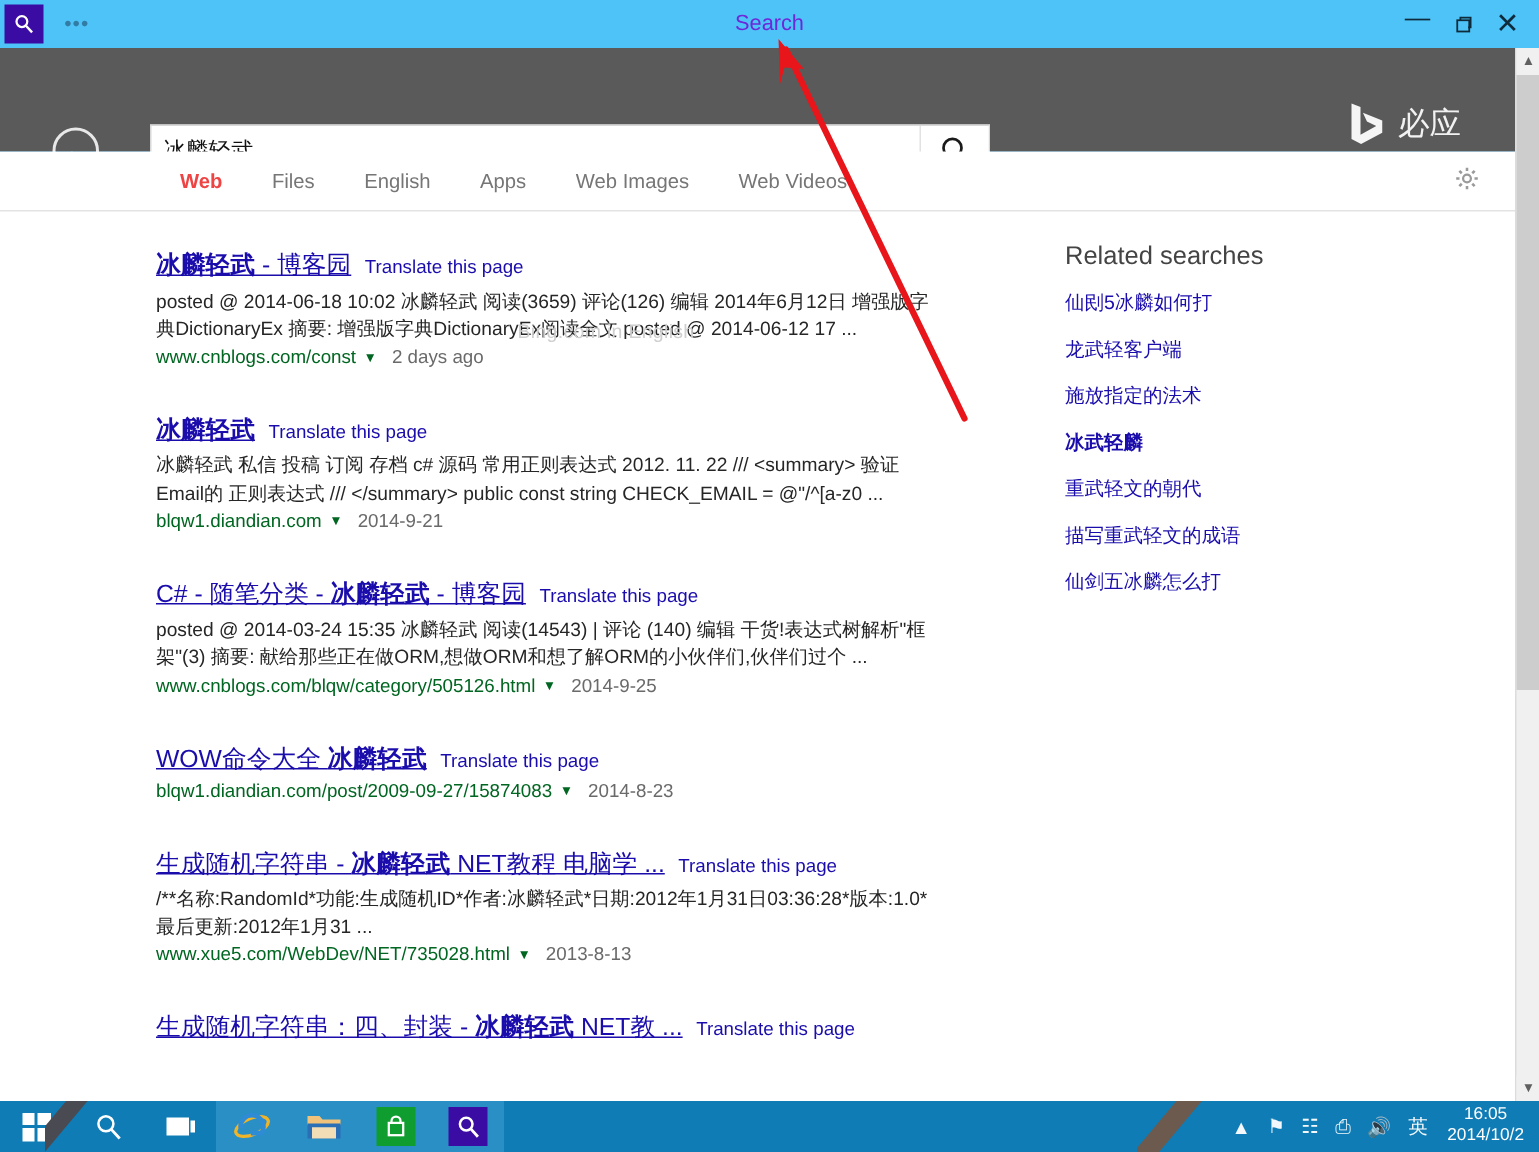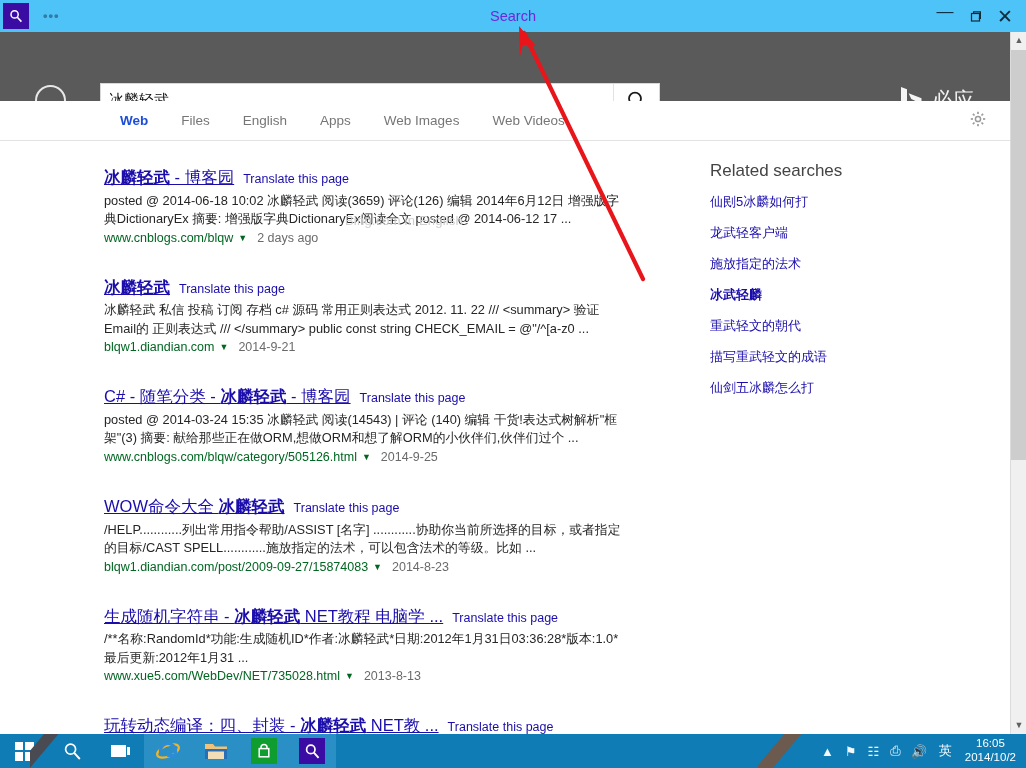--- a/index.html
+++ b/index.html
@@ -58,36 +58,36 @@
   .searchbox input {
     flex:1; height:33px; border:0; outline:0; padding:0 8px;
     font-size:15px; color:#111; background:transparent;
     font-family:"Liberation Sans","DejaVu Sans",sans-serif;
   }
   .search-go {
     width:46px; height:33px; border-left:1px solid #e2e2e2;
     display:flex; align-items:center; justify-content:center; background:#fff;
   }
   .bing-brand {
-    position:absolute; right:52px; top:50px; height:36px;
+    position:absolute; right:52px; top:32px; height:36px;
     display:flex; align-items:center; gap:7px; color:#fff;
   }
   .bing-word { font-size:21px; color:#f2f2f2; }
 
   
   .page {
     position:absolute; left:0; top:101px; width:1010px; height:633px;
     background:#fff; overflow:hidden;
   }
   .tabs {
     position:relative; height:40px; border-bottom:1px solid #e3e3e3;
     display:flex; align-items:center; padding-left:120px; gap:33px;
   }
   .tab { font-size:13.5px; color:#767676; }
-  .tab.active { color:#1d4ed8; font-weight:bold; }
+  .tab.active { color:#ef4444; font-weight:bold; }
   .watermark {
     position:absolute; left:345px; top:112px; font-size:13px;
     color:#cfcfcf; letter-spacing:.2px; pointer-events:none; z-index:3;
   }
   .gear {
     position:absolute; right:24px; top:10px; color:#9a9a9a; font-size:17px;
   }
 
   .results { position:absolute; left:104px; top:66px; width:525px; }
   .result { margin-bottom:32px; }
@@ -259,21 +259,21 @@
       </span>
     </div>
 
     <div class="watermark">Bing.com in English</div>
 
     <div class="results" id="results-list">
         <div class="result">
           <div><a class="r-title"><span class="hl">冰麟轻武</span><span class="dim"> - 博客园</span></a><a class="r-trans">Translate this page</a></div>
           <div class="r-snippet">posted @ 2014-06-18 10:02 冰麟轻武 阅读(3659) 评论(126) 编辑 2014年6月12日 增强版字典DictionaryEx 摘要: 增强版字典DictionaryEx阅读全文 posted @ 2014-06-12 17 ...</div>
           <div class="r-url">
-            <span>www.cnblogs.com/blqw</span>
+            <span>www.cnblogs.com/const</span>
             <span class="caret">▼</span>
             <span class="date">2 days ago</span>
           </div>
         </div>
         <div class="result">
           <div><a class="r-title"><span class="hl">冰麟轻武</span></a><a class="r-trans">Translate this page</a></div>
           <div class="r-snippet">冰麟轻武 私信 投稿 订阅 存档 c# 源码 常用正则表达式 2012. 11. 22 /// &lt;summary&gt; 验证Email的 正则表达式 /// &lt;/summary&gt; public const string CHECK_EMAIL = @"/^[a-z0 ...</div>
           <div class="r-url">
             <span>blqw1.diandian.com</span>
             <span class="caret">▼</span>
@@ -284,38 +284,37 @@
           <div><a class="r-title"><span class="dim">C# - 随笔分类 - </span><span class="hl">冰麟轻武</span><span class="dim"> - 博客园</span></a><a class="r-trans">Translate this page</a></div>
           <div class="r-snippet">posted @ 2014-03-24 15:35 冰麟轻武 阅读(14543) | 评论 (140) 编辑 干货!表达式树解析"框架"(3) 摘要: 献给那些正在做ORM,想做ORM和想了解ORM的小伙伴们,伙伴们过个 ...</div>
           <div class="r-url">
             <span>www.cnblogs.com/blqw/category/505126.html</span>
             <span class="caret">▼</span>
             <span class="date">2014-9-25</span>
           </div>
         </div>
         <div class="result">
           <div><a class="r-title"><span class="dim">WOW命令大全 </span><span class="hl">冰麟轻武</span></a><a class="r-trans">Translate this page</a></div>
-          <div class="r-snippet">/HELP............列出常用指令帮助/ASSIST [名字] ............协助你当前所选择的目标，或者指定的目标/CAST SPELL............施放指定的法术，可以包含法术的等级。比如 ...</div>
           <div class="r-url">
             <span>blqw1.diandian.com/post/2009-09-27/15874083</span>
             <span class="caret">▼</span>
             <span class="date">2014-8-23</span>
           </div>
         </div>
         <div class="result">
           <div><a class="r-title"><span class="dim">生成随机字符串 - </span><span class="hl">冰麟轻武</span><span class="dim"> NET教程 电脑学 ...</span></a><a class="r-trans">Translate this page</a></div>
           <div class="r-snippet">/**名称:RandomId*功能:生成随机ID*作者:冰麟轻武*日期:2012年1月31日03:36:28*版本:1.0*最后更新:2012年1月31 ...</div>
           <div class="r-url">
             <span>www.xue5.com/WebDev/NET/735028.html</span>
             <span class="caret">▼</span>
             <span class="date">2013-8-13</span>
           </div>
         </div>
         <div class="result">
-          <div><a class="r-title"><span class="dim">玩转动态编译：四、封装 - </span><span class="hl">冰麟轻武</span><span class="dim"> NET教 ...</span></a><a class="r-trans">Translate this page</a></div>
+          <div><a class="r-title"><span class="dim">生成随机字符串：四、封装 - </span><span class="hl">冰麟轻武</span><span class="dim"> NET教 ...</span></a><a class="r-trans">Translate this page</a></div>
         </div>
       </div>
 
     <div class="related">
       <h2>Related searches</h2>
       <div id="related-list">
           <a>仙刡5冰麟如何打</a>
           <a>龙武轻客户端</a>
           <a>施放指定的法术</a>
           <a class="bold">冰武轻麟</a>

